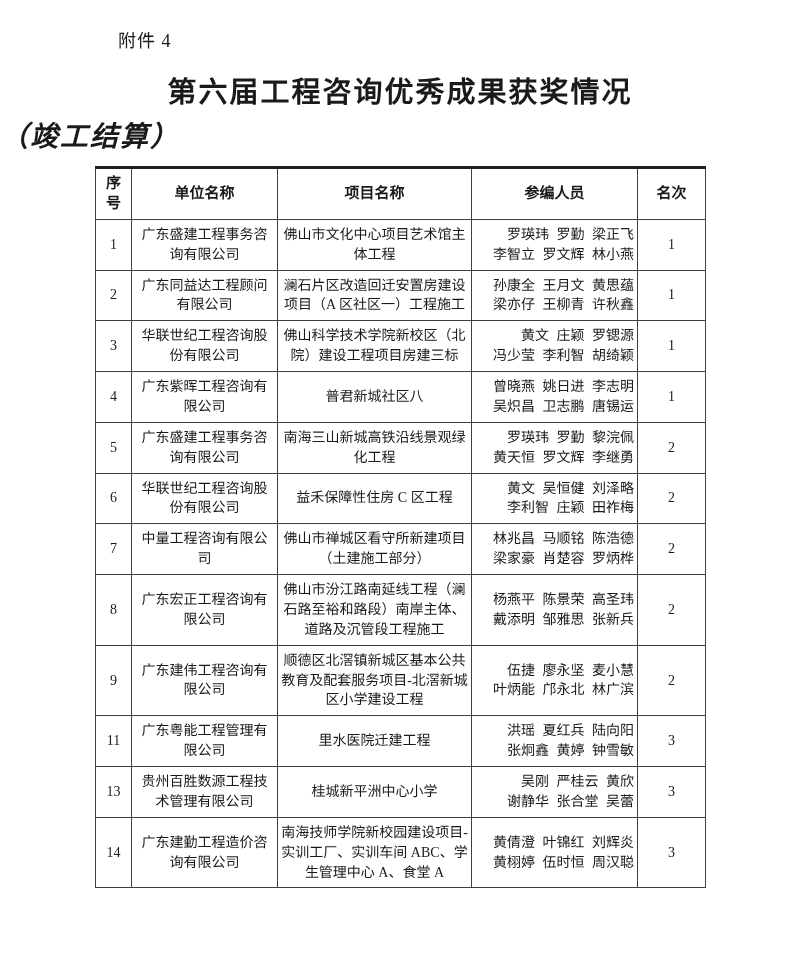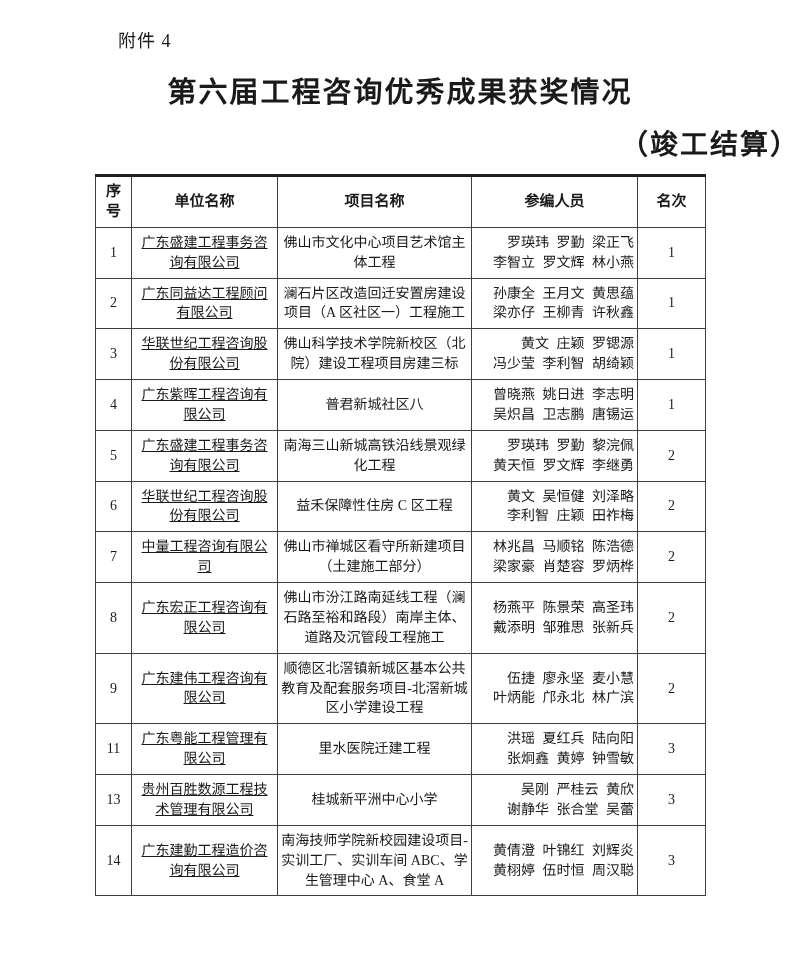--- a/index.html
+++ b/index.html
@@ -21,25 +21,26 @@
     letter-spacing: 1px;
   }
   .title {
     text-align: center;
     font-size: 29px;
     font-weight: 700;
     margin-top: 16px;
     letter-spacing: 2px;
   }
   .subtitle {
-    text-align: right;
+    text-align: left;
     font-size: 28px;
     font-weight: 700;
-    margin-top: 12px;
+    margin-top: 4px;
     letter-spacing: 2px;
+    font-style: italic;
   }
   table.awards {
     border-collapse: collapse;
     table-layout: fixed;
     width: 610px;
     margin: 12px 0 0 95px;
   }
   .awards th, .awards td {
     border: 1px solid #3f3f3f;
     text-align: center;
@@ -60,21 +61,21 @@
   .col-proj  { width: 194px; }
   .col-ppl   { width: 166px; }
   .col-rank  { width: 68px;  }
   .vwrap {
     display: inline-block;
     width: 1.1em;
     line-height: 1.3;
     word-break: break-all;
     white-space: normal;
   }
-  .c-unit { padding-left: 12px; padding-right: 12px; text-decoration: underline; }
+  .c-unit { padding-left: 12px; padding-right: 12px; }
   .c-proj { padding-left: 7px;  padding-right: 7px; margin-left: 9px;  }
   .pline  { word-spacing: 4px; text-align: right; }
   .c-no, .c-rank { font-size: 14px; }
   tbody tr { min-height: 45px; }
 </style>
 </head>
 <body>
 
 <div class="page">
   <div class="attachment">附件 4</div>

